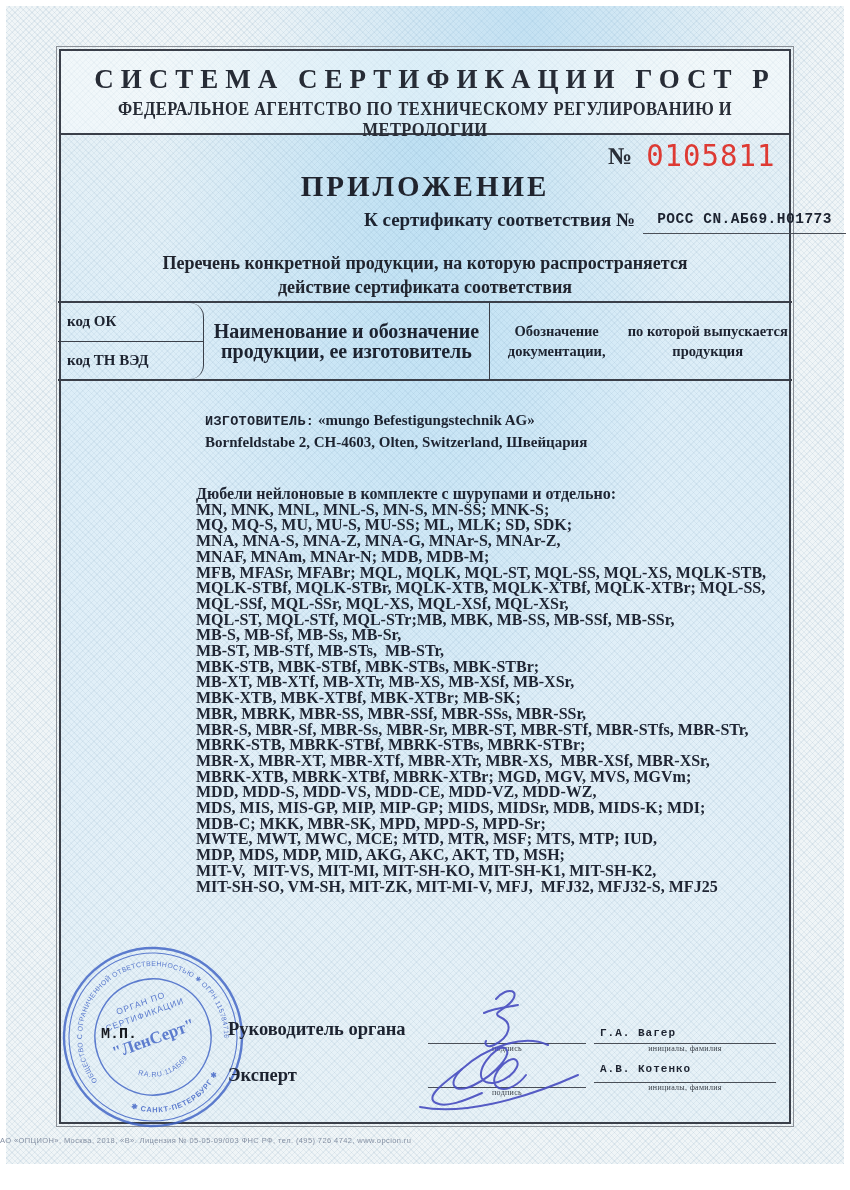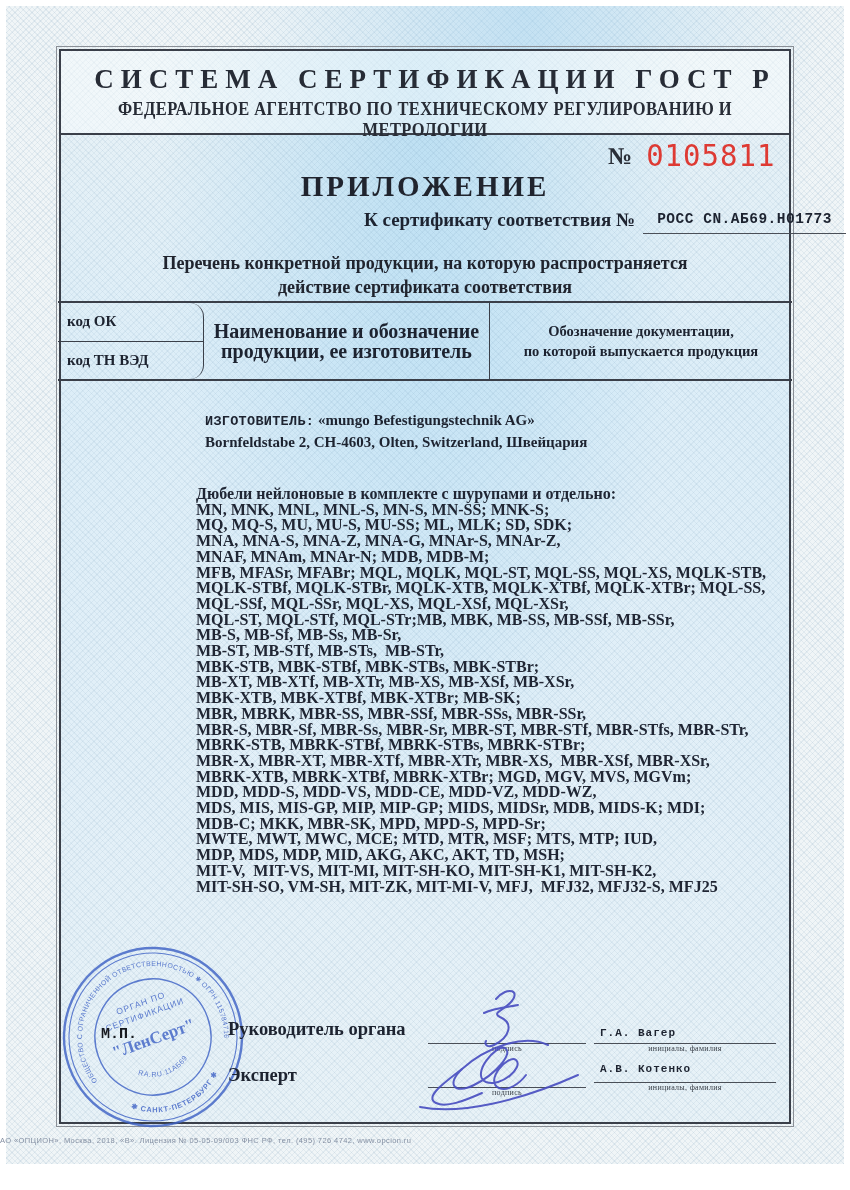--- a/index.html
+++ b/index.html
@@ -70,21 +70,21 @@
     left:58px;top:301px;width:734px;height:80px;
     border-top:2px solid #3a3f49;border-bottom:2px solid #3a3f49;box-sizing:border-box;
     display:flex;
   }
   .tbl .c1{width:146px;border-right:1.5px solid #3a3f49;box-sizing:border-box;display:flex;flex-direction:column;border-radius:14px;}
   .tbl .c1 .half{flex:1;display:flex;align-items:center;padding-left:9px;font-size:15px;font-weight:600;}
   .tbl .c1 .half.top{border-bottom:1px solid #3a3f49;}
   .tbl .c2{width:286px;border-right:1.5px solid #3a3f49;box-sizing:border-box;
     display:flex;flex-direction:column;align-items:center;justify-content:center;
     text-align:center;font-weight:bold;font-size:20px;line-height:20px;}
-  .tbl .c3{flex:1;display:flex;flex-direction:column;align-items:center;justify-content:center;
+  .tbl .c3{flex:1;display:flex;flex-direction:row;align-items:center;
     text-align:center;font-weight:bold;font-size:14.5px;line-height:20px;}
   
   .maker{left:205px;top:412px;font-size:15px;font-weight:bold;white-space:nowrap;}
   .maker .mono{font-family:"Liberation Mono","DejaVu Sans Mono",monospace;font-size:13.5px;font-weight:bold;letter-spacing:.3px;}
   .maker-addr{left:205px;top:434px;font-size:15px;font-weight:bold;white-space:nowrap;}
   
   .plist{left:196px;top:486px;width:575px;font-weight:bold;font-size:16px;line-height:15.7px;color:#202634;}
   .plist div{white-space:pre;}
   
   .stamp{left:58px;top:942px;width:190px;height:190px;}

